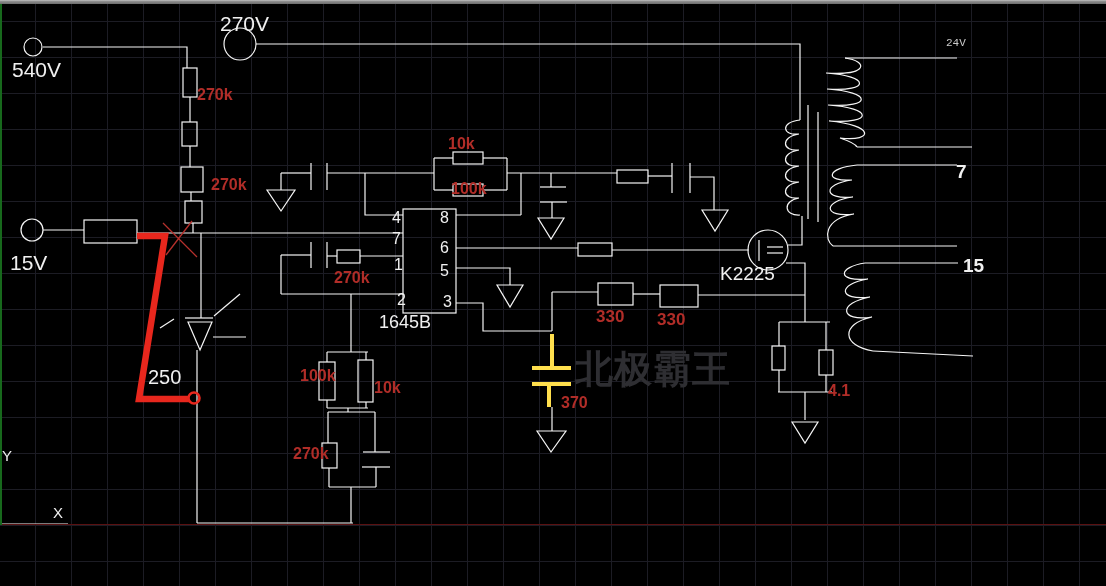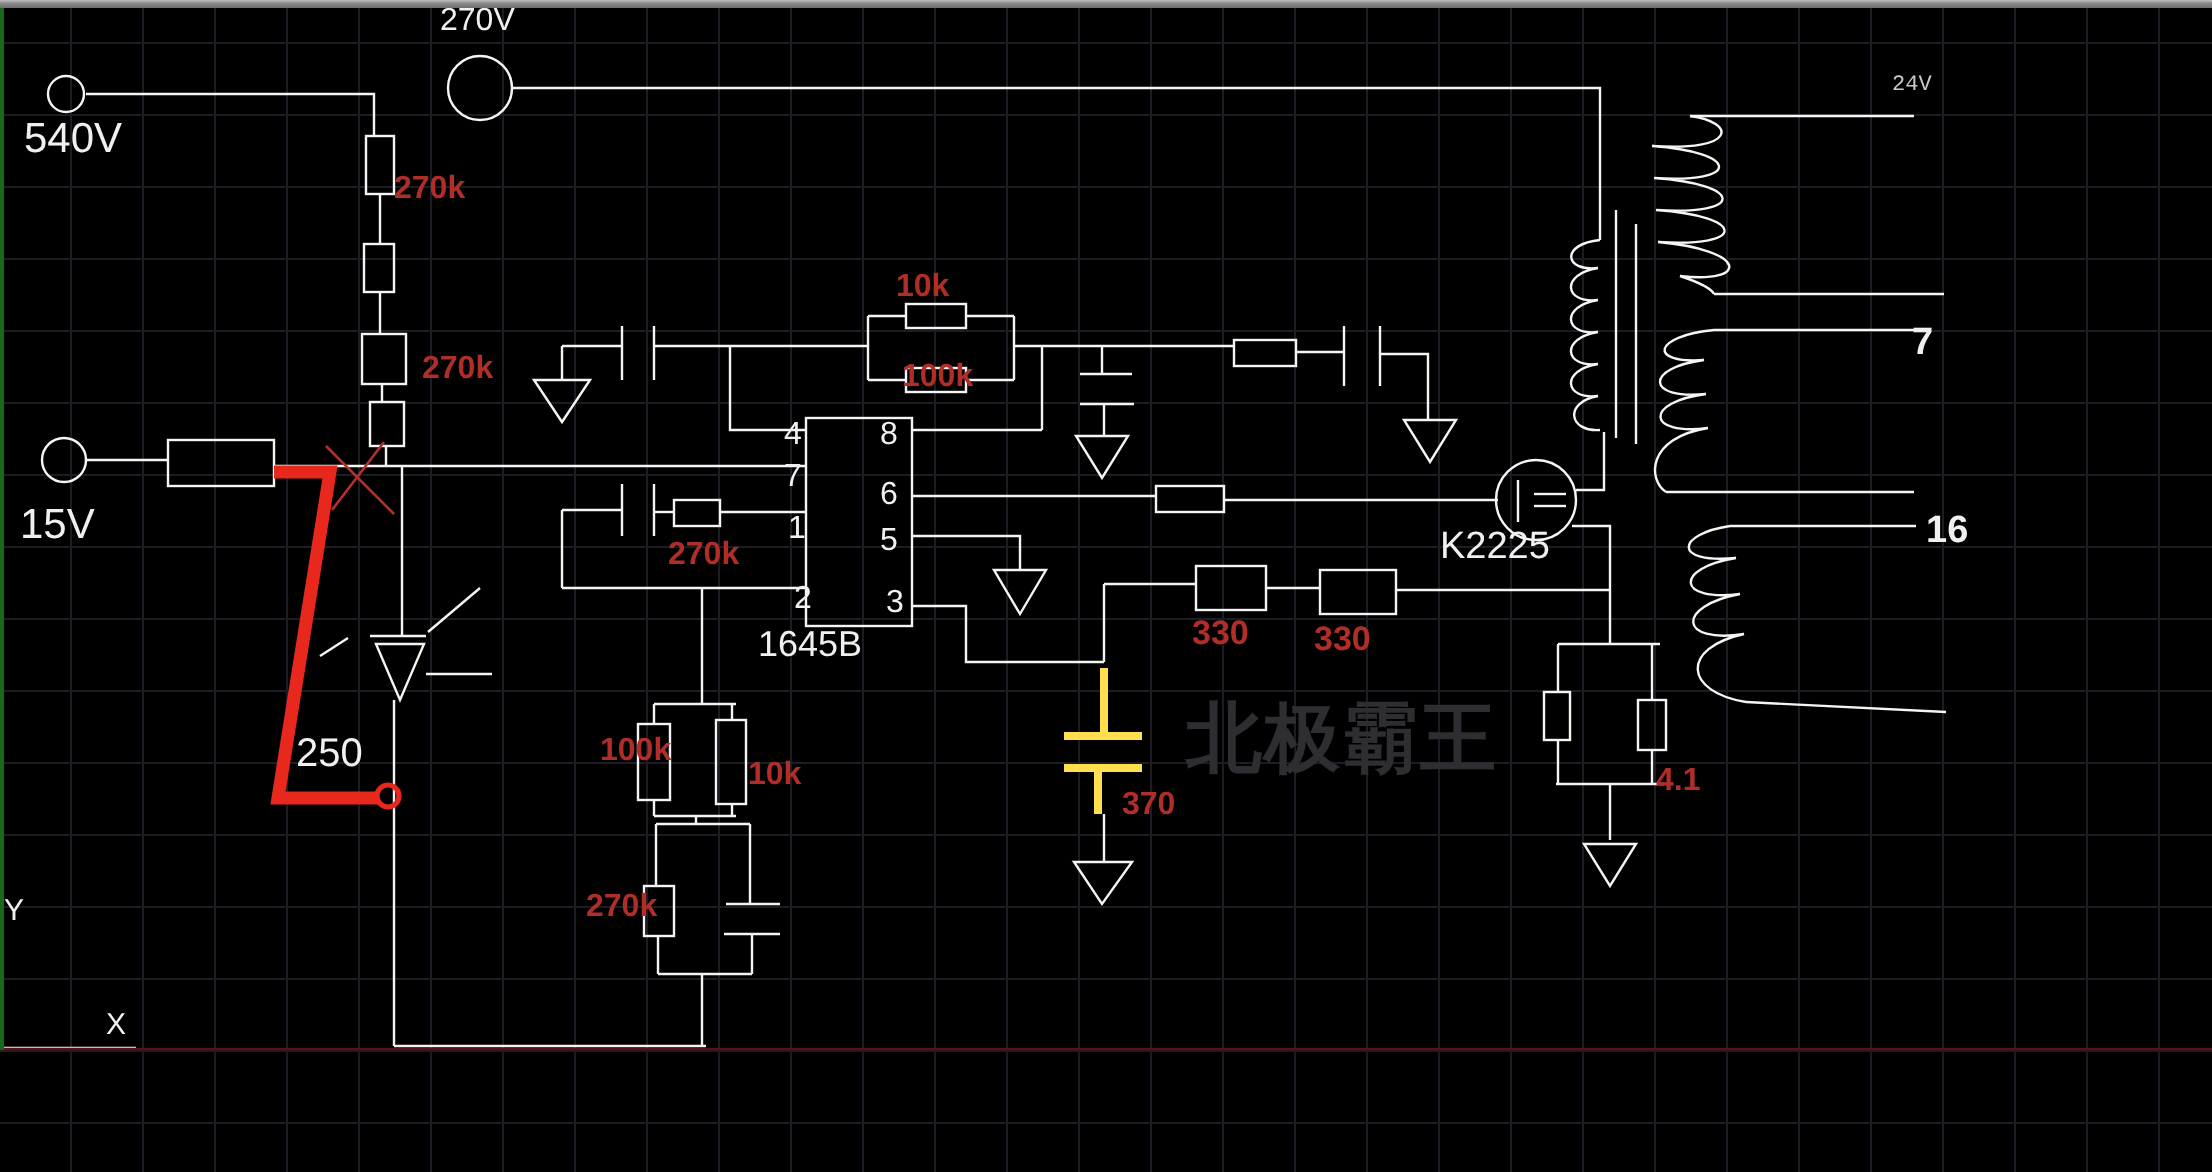--- a/index.html
+++ b/index.html
@@ -8,21 +8,21 @@
     background-image:
       linear-gradient(to right, #1c1c24 1px, transparent 1px),
       linear-gradient(to bottom, #1c1c24 1px, transparent 1px);
     background-size:36px 36px;
     background-position:-1px 21px;
     font-family:"Liberation Sans", sans-serif;}
   .lbl{position:absolute;color:#f0f0f0;white-space:nowrap;line-height:1.05;}
   .val{position:absolute;color:#b12d28;font-weight:bold;font-size:16px;white-space:nowrap;line-height:1.05;}
   .pin{position:absolute;color:#f0f0f0;font-size:16px;line-height:1;}
   #wm{position:absolute;left:575px;top:344px;font-size:38px;font-weight:bold;
-      color:#2e2e32;letter-spacing:1px;font-family:"DejaVu Sans", sans-serif;padding-left:18px;}
+      color:#2e2e32;letter-spacing:1px;font-family:"DejaVu Sans", sans-serif;}
   #topbar{position:absolute;left:0;top:0;width:1106px;height:4px;
       background:linear-gradient(to bottom,#c2c2c2 0%,#8a8a8a 40%,#6d6d6d 100%);}
   #greenline{position:absolute;left:0;top:4px;width:2px;height:521px;background:#17691c;}
   svg{position:absolute;left:0;top:0;}
   .t24{font-size:11px;color:#c9c9c9;font-family:Liberation Mono, monospace;}
 </style>
 </head>
 <body>
 
 <div id="stage">
@@ -231,28 +231,28 @@
     </g>
 
     <g fill="none">
       <path d="M163,223 L197,257 M192,221 L166,255" stroke="#b5302c" stroke-width="1.3"></path>
       <path d="M137,236 L165,236 L139,399 L189,399" stroke="#e8271d" stroke-width="6.5"></path>
       <circle cx="194" cy="398" r="5.5" stroke="#e8271d" stroke-width="2.6"></circle>
     </g>
   </svg>
 
   <div class="lbl" style="left:12px;top:59px;font-size:21px">540V</div>
-  <div class="lbl" style="left:220px;top:3px;font-size:16px">270V</div>
+  <div class="lbl" style="left:220px;top:13px;font-size:21px">270V</div>
   <div class="lbl" style="left:10px;top:252px;font-size:21px">15V</div>
   <div class="lbl" style="left:148px;top:367px;font-size:20px">250</div>
   <div class="lbl" style="left:379px;top:313px;font-size:18px">1645B</div>
   <div class="lbl" style="left:720px;top:264px;font-size:19px">K2225</div>
   <div class="lbl t24" style="left:946px;top:38px">24V</div>
   <div class="lbl" style="left:956px;top:162px;font-size:19px;font-weight:600">7</div>
-  <div class="lbl" style="left:963px;top:256px;font-size:19px;font-weight:600">16</div>
+  <div class="lbl" style="left:963px;top:256px;font-size:19px;font-weight:600">15</div>
 
   <div class="pin" style="left:392px;top:210px">4</div>
   <div class="pin" style="left:392px;top:231px">7</div>
   <div class="pin" style="left:394px;top:257px">1</div>
   <div class="pin" style="left:397px;top:292px">2</div>
   <div class="pin" style="left:440px;top:210px">8</div>
   <div class="pin" style="left:440px;top:240px">6</div>
   <div class="pin" style="left:440px;top:263px">5</div>
   <div class="pin" style="left:443px;top:294px">3</div>
 

